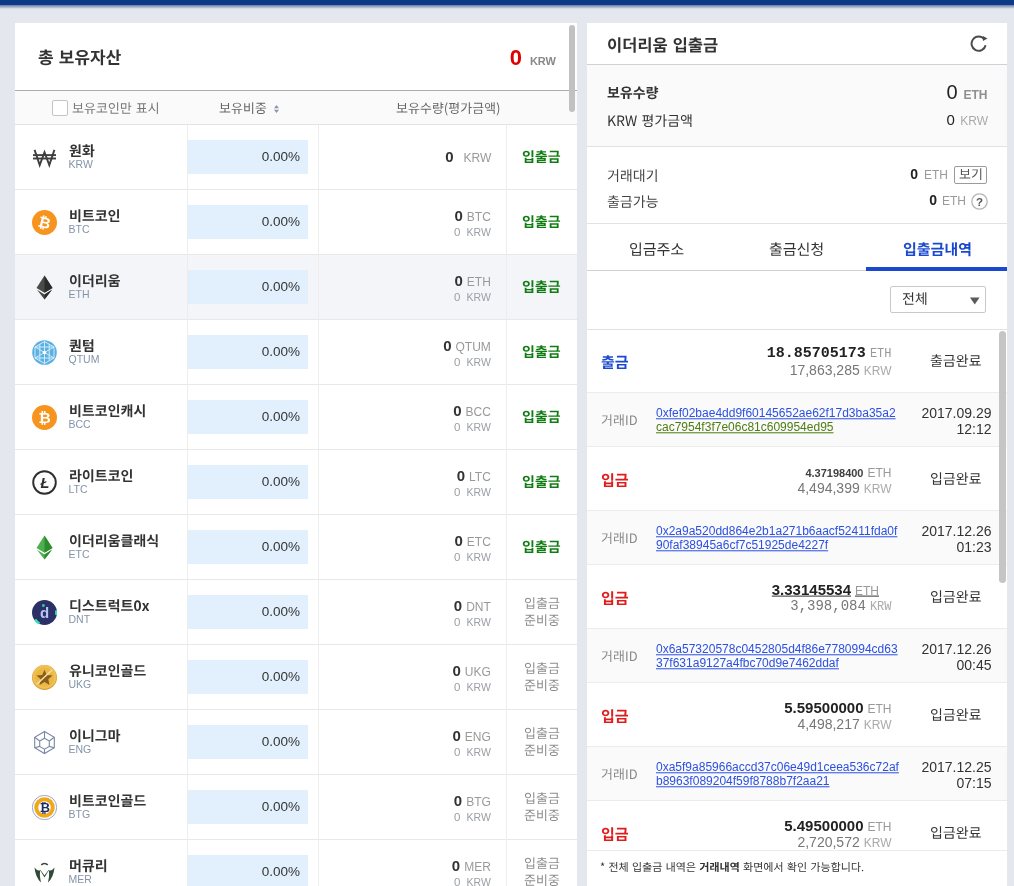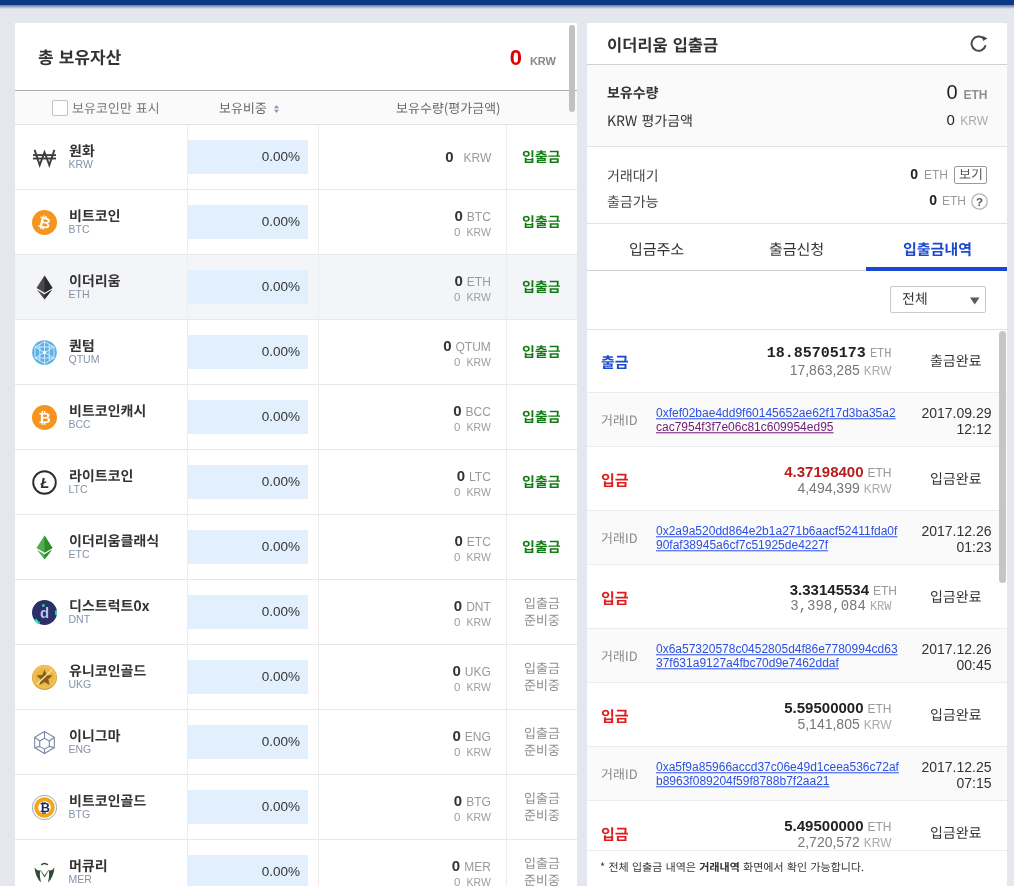--- a/index.html
+++ b/index.html
@@ -458,29 +458,29 @@
   </svg>
 <div style="position:absolute;left:587px;top:393.0px;width:420px;height:54.0px;background:#fafafa"></div>
 <div style="position:absolute;left:587px;top:446.0px;width:420px;height:1px;background:#ececec"></div>
 <svg style="position:absolute;left:601.0px;top:413.19px;overflow:visible" width="38" height="16" fill="#888">
     <path transform="translate(0.00,11.96) scale(0.01300,-0.01300)" d="M500 464V395H711V-78H793V827H711V464ZM89 729V662H419C403 451 293 278 50 159L95 94C396 244 502 471 502 729Z"></path>
     <path transform="translate(11.96,11.96) scale(0.01300,-0.01300)" d="M78 729V660H336V479H80V138H139C252 138 353 142 479 164L472 232C358 212 262 208 160 208V411H416V729ZM533 807V-31H610V402H738V-78H817V827H738V470H610V807Z"></path>
     <path transform="translate(23.92,11.96) scale(0.01300,-0.01300)" d="M101 0H193V733H101Z"></path>
     <path transform="translate(27.73,11.96) scale(0.01300,-0.01300)" d="M101 0H288C509 0 629 137 629 369C629 603 509 733 284 733H101ZM193 76V658H276C449 658 534 555 534 369C534 184 449 76 276 76Z"></path>
   </svg>
 <div style="position:absolute;left:656.0px;top:414.00px;transform:translateY(-50%);font-size:12px;font-weight:400;color:#2b50e2;white-space:nowrap;line-height:1.12;"><span style="text-decoration:underline">0xfef02bae4dd9f60145652ae62f17d3ba35a2</span></div>
-<div style="position:absolute;left:656.0px;top:428.00px;transform:translateY(-50%);font-size:12px;font-weight:400;color:#701a75;white-space:nowrap;line-height:1.12;"><span style="text-decoration:underline">cac7954f3f7e06c81c609954ed95</span></div>
+<div style="position:absolute;left:656.0px;top:428.00px;transform:translateY(-50%);font-size:12px;font-weight:400;color:#4d7c0f;white-space:nowrap;line-height:1.12;"><span style="text-decoration:underline">cac7954f3f7e06c81c609954ed95</span></div>
 <div style="position:absolute;right:22.5px;top:413.50px;transform:translateY(-50%);font-size:14px;font-weight:400;color:#333;white-space:nowrap;line-height:1.12;">2017.09.29</div>
 <div style="position:absolute;right:22.5px;top:429.50px;transform:translateY(-50%);font-size:14px;font-weight:400;color:#333;white-space:nowrap;line-height:1.12;">12:12</div>
 <div style="position:absolute;left:587px;top:510.0px;width:420px;height:1px;background:#ececec"></div>
 <svg style="position:absolute;left:600.5px;top:471.57px;overflow:visible" width="29" height="19" fill="#e01c1c">
     <path transform="translate(0.00,13.80) scale(0.01500,-0.01500)" d="M677 837V340H810V837ZM195 299V-79H810V299H678V213H326V299ZM326 111H678V27H326ZM306 799C162 799 54 708 54 581C54 453 162 362 306 362C450 362 558 453 558 581C558 708 450 799 306 799ZM306 690C377 690 428 649 428 581C428 512 377 472 306 472C235 472 184 512 184 581C184 649 235 690 306 690Z"></path>
     <path transform="translate(13.80,13.80) scale(0.01500,-0.01500)" d="M139 261V-79H777V261ZM647 157V26H270V157ZM41 463V358H880V463H760C781 570 781 648 781 722V796H144V691H650C650 626 647 555 627 463Z"></path>
   </svg>
-<div style="position:absolute;right:122.5px;top:472.00px;transform:translateY(-50%);font-size:15px;font-weight:400;color:#333;white-space:nowrap;line-height:1.12;"><span style="font-weight:700;font-size:15px;color:#b91c1c">4.37198400</span><span style="font-size:12px;color:#999;margin-left:4px">ETH</span></div>
+<div style="position:absolute;right:122.5px;top:472.00px;transform:translateY(-50%);font-size:15px;font-weight:400;color:#333;white-space:nowrap;line-height:1.12;"><span style="font-weight:700;font-size:11px;color:#404040">4.37198400</span><span style="font-size:12px;color:#999;margin-left:4px">ETH</span></div>
 <div style="position:absolute;right:122.5px;top:488.50px;transform:translateY(-50%);font-size:14px;font-weight:400;color:#333;white-space:nowrap;line-height:1.12;"><span style="font-size:14px;color:#777">4,494,399</span><span style="font-size:12px;color:#aaa;margin-left:4px">KRW</span></div>
 <svg style="position:absolute;left:929.5px;top:470.73px;overflow:visible" width="53" height="18" fill="#333">
     <path transform="translate(0.00,12.88) scale(0.01400,-0.01400)" d="M708 827V341H791V827ZM209 296V-66H791V296H709V187H290V296ZM290 121H709V2H290ZM306 784C170 784 70 699 70 575C70 452 170 367 306 367C443 367 542 452 542 575C542 699 443 784 306 784ZM306 714C396 714 461 657 461 575C461 493 396 436 306 436C216 436 151 493 151 575C151 657 216 714 306 714Z"></path>
     <path transform="translate(12.88,12.88) scale(0.01400,-0.01400)" d="M151 255V-66H767V255ZM685 189V2H232V189ZM50 446V378H870V446H739C764 559 764 641 764 712V779H154V711H682C682 640 682 559 656 446Z"></path>
     <path transform="translate(25.76,12.88) scale(0.01400,-0.01400)" d="M323 721C409 721 468 675 468 606C468 538 409 492 323 492C238 492 178 538 178 606C178 675 238 721 323 721ZM59 268C214 268 428 271 617 306L611 367C534 355 450 348 367 343V431C474 445 546 512 546 606C546 713 454 785 323 785C192 785 100 713 100 606C100 511 174 443 284 430V340C199 337 118 336 49 336ZM668 826V134H751V451H883V521H751V826ZM179 193V-57H783V11H262V193Z"></path>
     <path transform="translate(38.64,12.88) scale(0.01400,-0.01400)" d="M152 341V273H279V103H50V34H870V103H649V273H789V341H234V486H768V760H150V692H686V553H152ZM360 103V273H568V103Z"></path>
   </svg>
 <div style="position:absolute;left:587px;top:511.0px;width:420px;height:54.0px;background:#fafafa"></div>
 <div style="position:absolute;left:587px;top:564.0px;width:420px;height:1px;background:#ececec"></div>
 <svg style="position:absolute;left:601.0px;top:531.19px;overflow:visible" width="38" height="16" fill="#888">
@@ -491,21 +491,21 @@
   </svg>
 <div style="position:absolute;left:656.0px;top:532.00px;transform:translateY(-50%);font-size:12px;font-weight:400;color:#2b50e2;white-space:nowrap;line-height:1.12;"><span style="text-decoration:underline">0x2a9a520dd864e2b1a271b6aacf52411fda0f</span></div>
 <div style="position:absolute;left:656.0px;top:546.00px;transform:translateY(-50%);font-size:12px;font-weight:400;color:#2b50e2;white-space:nowrap;line-height:1.12;"><span style="text-decoration:underline">90faf38945a6cf7c51925de4227f</span></div>
 <div style="position:absolute;right:22.5px;top:531.50px;transform:translateY(-50%);font-size:14px;font-weight:400;color:#333;white-space:nowrap;line-height:1.12;">2017.12.26</div>
 <div style="position:absolute;right:22.5px;top:547.50px;transform:translateY(-50%);font-size:14px;font-weight:400;color:#333;white-space:nowrap;line-height:1.12;">01:23</div>
 <div style="position:absolute;left:587px;top:628.0px;width:420px;height:1px;background:#ececec"></div>
 <svg style="position:absolute;left:600.5px;top:589.57px;overflow:visible" width="29" height="19" fill="#e01c1c">
     <path transform="translate(0.00,13.80) scale(0.01500,-0.01500)" d="M677 837V340H810V837ZM195 299V-79H810V299H678V213H326V299ZM326 111H678V27H326ZM306 799C162 799 54 708 54 581C54 453 162 362 306 362C450 362 558 453 558 581C558 708 450 799 306 799ZM306 690C377 690 428 649 428 581C428 512 377 472 306 472C235 472 184 512 184 581C184 649 235 690 306 690Z"></path>
     <path transform="translate(13.80,13.80) scale(0.01500,-0.01500)" d="M139 261V-79H777V261ZM647 157V26H270V157ZM41 463V358H880V463H760C781 570 781 648 781 722V796H144V691H650C650 626 647 555 627 463Z"></path>
   </svg>
-<div style="position:absolute;right:117px;top:590.00px;transform:translateY(-50%);font-size:15px;font-weight:400;color:#333;white-space:nowrap;line-height:1.12;"><span style="font-weight:700;font-size:15px;color:#222">3.33145534</span><span style="font-size:12px;color:#999;margin-left:4px">ETH</span></div>
+<div style="position:absolute;right:135px;top:590.00px;transform:translateY(-50%);font-size:15px;font-weight:400;color:#333;white-space:nowrap;line-height:1.12;text-decoration:underline;"><span style="font-weight:700;font-size:15px;color:#222">3.33145534</span><span style="font-size:12px;color:#999;margin-left:4px">ETH</span></div>
 <div style="position:absolute;right:122.5px;top:606.50px;transform:translateY(-50%);font-size:14px;font-weight:400;color:#333;white-space:nowrap;line-height:1.12;font-family:Liberation Mono, monospace;"><span style="font-size:14px;color:#777">3,398,084</span><span style="font-size:12px;color:#aaa;margin-left:4px">KRW</span></div>
 <svg style="position:absolute;left:929.5px;top:588.73px;overflow:visible" width="53" height="18" fill="#333">
     <path transform="translate(0.00,12.88) scale(0.01400,-0.01400)" d="M708 827V341H791V827ZM209 296V-66H791V296H709V187H290V296ZM290 121H709V2H290ZM306 784C170 784 70 699 70 575C70 452 170 367 306 367C443 367 542 452 542 575C542 699 443 784 306 784ZM306 714C396 714 461 657 461 575C461 493 396 436 306 436C216 436 151 493 151 575C151 657 216 714 306 714Z"></path>
     <path transform="translate(12.88,12.88) scale(0.01400,-0.01400)" d="M151 255V-66H767V255ZM685 189V2H232V189ZM50 446V378H870V446H739C764 559 764 641 764 712V779H154V711H682C682 640 682 559 656 446Z"></path>
     <path transform="translate(25.76,12.88) scale(0.01400,-0.01400)" d="M323 721C409 721 468 675 468 606C468 538 409 492 323 492C238 492 178 538 178 606C178 675 238 721 323 721ZM59 268C214 268 428 271 617 306L611 367C534 355 450 348 367 343V431C474 445 546 512 546 606C546 713 454 785 323 785C192 785 100 713 100 606C100 511 174 443 284 430V340C199 337 118 336 49 336ZM668 826V134H751V451H883V521H751V826ZM179 193V-57H783V11H262V193Z"></path>
     <path transform="translate(38.64,12.88) scale(0.01400,-0.01400)" d="M152 341V273H279V103H50V34H870V103H649V273H789V341H234V486H768V760H150V692H686V553H152ZM360 103V273H568V103Z"></path>
   </svg>
 <div style="position:absolute;left:587px;top:629.0px;width:420px;height:54.0px;background:#fafafa"></div>
 <div style="position:absolute;left:587px;top:682.0px;width:420px;height:1px;background:#ececec"></div>
 <svg style="position:absolute;left:601.0px;top:649.19px;overflow:visible" width="38" height="16" fill="#888">
@@ -517,21 +517,21 @@
 <div style="position:absolute;left:656.0px;top:650.00px;transform:translateY(-50%);font-size:12px;font-weight:400;color:#2b50e2;white-space:nowrap;line-height:1.12;"><span style="text-decoration:underline">0x6a57320578c0452805d4f86e7780994cd63</span></div>
 <div style="position:absolute;left:656.0px;top:664.00px;transform:translateY(-50%);font-size:12px;font-weight:400;color:#2b50e2;white-space:nowrap;line-height:1.12;"><span style="text-decoration:underline">37f631a9127a4fbc70d9e7462ddaf</span></div>
 <div style="position:absolute;right:22.5px;top:649.50px;transform:translateY(-50%);font-size:14px;font-weight:400;color:#333;white-space:nowrap;line-height:1.12;">2017.12.26</div>
 <div style="position:absolute;right:22.5px;top:665.50px;transform:translateY(-50%);font-size:14px;font-weight:400;color:#333;white-space:nowrap;line-height:1.12;">00:45</div>
 <div style="position:absolute;left:587px;top:746.0px;width:420px;height:1px;background:#ececec"></div>
 <svg style="position:absolute;left:600.5px;top:707.57px;overflow:visible" width="29" height="19" fill="#e01c1c">
     <path transform="translate(0.00,13.80) scale(0.01500,-0.01500)" d="M677 837V340H810V837ZM195 299V-79H810V299H678V213H326V299ZM326 111H678V27H326ZM306 799C162 799 54 708 54 581C54 453 162 362 306 362C450 362 558 453 558 581C558 708 450 799 306 799ZM306 690C377 690 428 649 428 581C428 512 377 472 306 472C235 472 184 512 184 581C184 649 235 690 306 690Z"></path>
     <path transform="translate(13.80,13.80) scale(0.01500,-0.01500)" d="M139 261V-79H777V261ZM647 157V26H270V157ZM41 463V358H880V463H760C781 570 781 648 781 722V796H144V691H650C650 626 647 555 627 463Z"></path>
   </svg>
 <div style="position:absolute;right:122.5px;top:708.00px;transform:translateY(-50%);font-size:15px;font-weight:400;color:#333;white-space:nowrap;line-height:1.12;"><span style="font-weight:700;font-size:15px;color:#222">5.59500000</span><span style="font-size:12px;color:#999;margin-left:4px">ETH</span></div>
-<div style="position:absolute;right:122.5px;top:724.50px;transform:translateY(-50%);font-size:14px;font-weight:400;color:#333;white-space:nowrap;line-height:1.12;"><span style="font-size:14px;color:#777">5,141,805</span><span style="font-size:12px;color:#aaa;margin-left:4px">KRW</span></div>
+<div style="position:absolute;right:122.5px;top:724.50px;transform:translateY(-50%);font-size:14px;font-weight:400;color:#333;white-space:nowrap;line-height:1.12;"><span style="font-size:14px;color:#777">4,498,217</span><span style="font-size:12px;color:#aaa;margin-left:4px">KRW</span></div>
 <svg style="position:absolute;left:929.5px;top:706.73px;overflow:visible" width="53" height="18" fill="#333">
     <path transform="translate(0.00,12.88) scale(0.01400,-0.01400)" d="M708 827V341H791V827ZM209 296V-66H791V296H709V187H290V296ZM290 121H709V2H290ZM306 784C170 784 70 699 70 575C70 452 170 367 306 367C443 367 542 452 542 575C542 699 443 784 306 784ZM306 714C396 714 461 657 461 575C461 493 396 436 306 436C216 436 151 493 151 575C151 657 216 714 306 714Z"></path>
     <path transform="translate(12.88,12.88) scale(0.01400,-0.01400)" d="M151 255V-66H767V255ZM685 189V2H232V189ZM50 446V378H870V446H739C764 559 764 641 764 712V779H154V711H682C682 640 682 559 656 446Z"></path>
     <path transform="translate(25.76,12.88) scale(0.01400,-0.01400)" d="M323 721C409 721 468 675 468 606C468 538 409 492 323 492C238 492 178 538 178 606C178 675 238 721 323 721ZM59 268C214 268 428 271 617 306L611 367C534 355 450 348 367 343V431C474 445 546 512 546 606C546 713 454 785 323 785C192 785 100 713 100 606C100 511 174 443 284 430V340C199 337 118 336 49 336ZM668 826V134H751V451H883V521H751V826ZM179 193V-57H783V11H262V193Z"></path>
     <path transform="translate(38.64,12.88) scale(0.01400,-0.01400)" d="M152 341V273H279V103H50V34H870V103H649V273H789V341H234V486H768V760H150V692H686V553H152ZM360 103V273H568V103Z"></path>
   </svg>
 <div style="position:absolute;left:587px;top:747.0px;width:420px;height:54.0px;background:#fafafa"></div>
 <div style="position:absolute;left:587px;top:800.0px;width:420px;height:1px;background:#ececec"></div>
 <svg style="position:absolute;left:601.0px;top:767.19px;overflow:visible" width="38" height="16" fill="#888">
     <path transform="translate(0.00,11.96) scale(0.01300,-0.01300)" d="M500 464V395H711V-78H793V827H711V464ZM89 729V662H419C403 451 293 278 50 159L95 94C396 244 502 471 502 729Z"></path>

